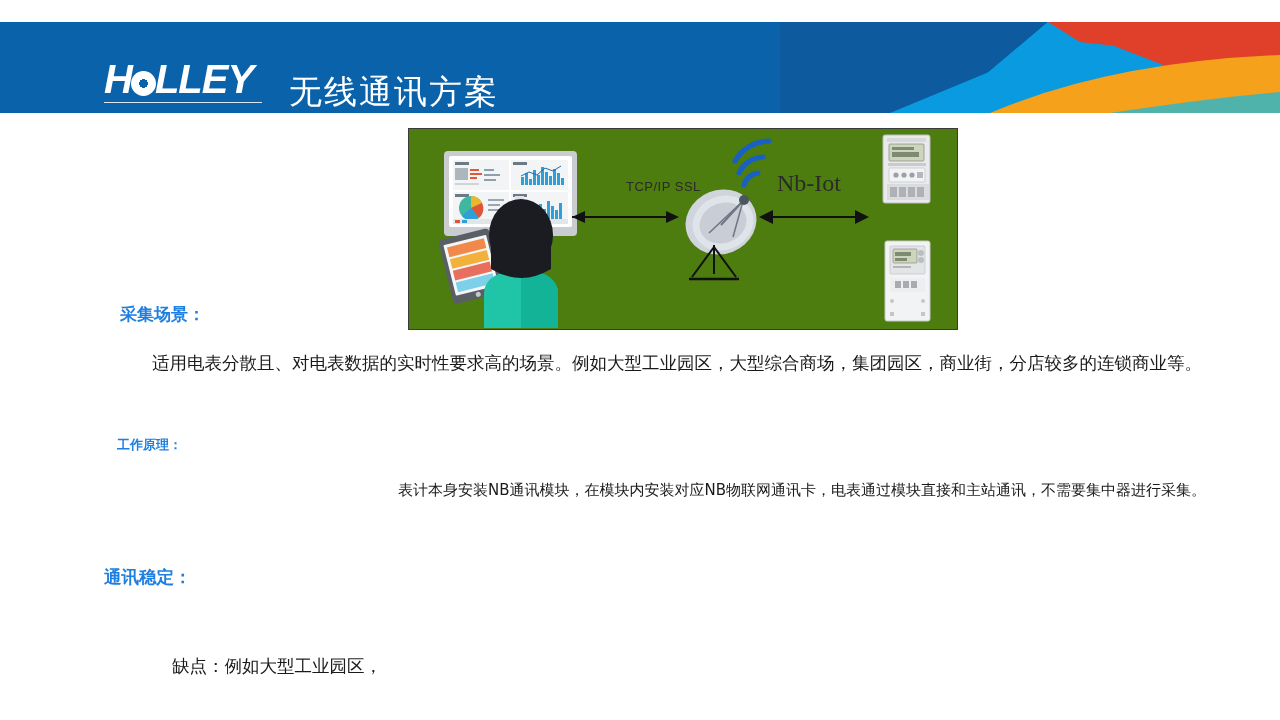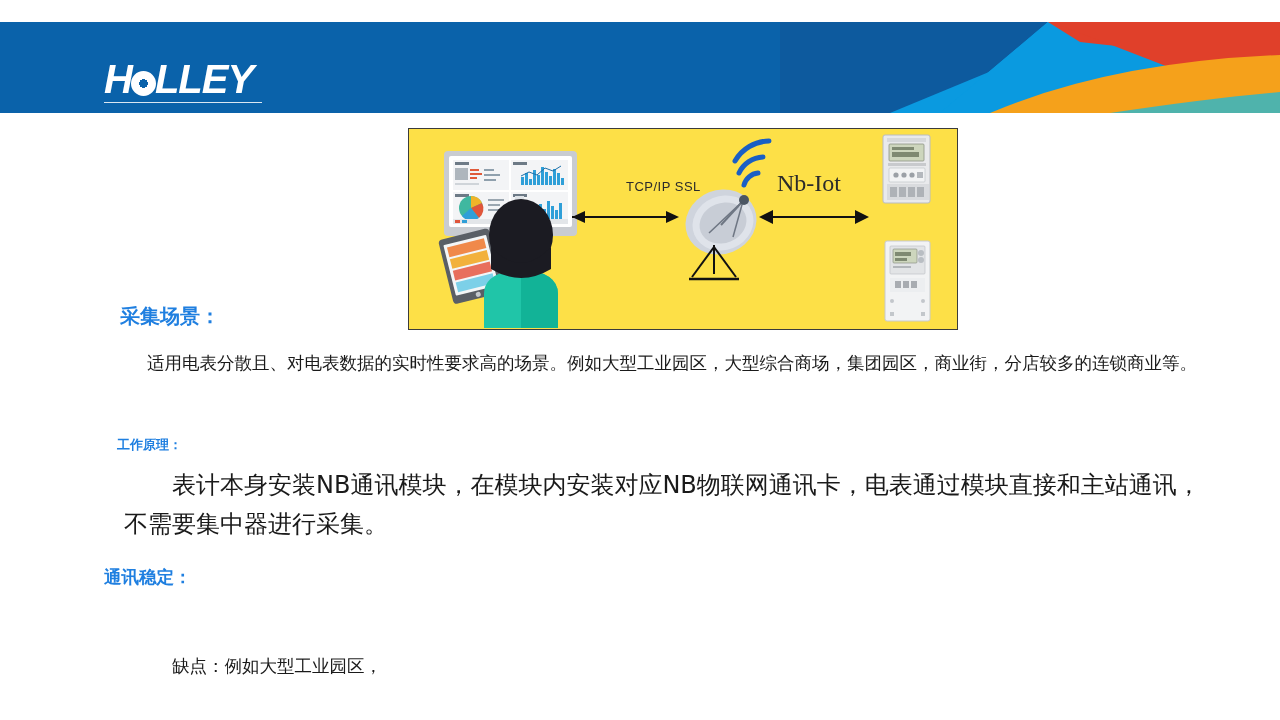--- a/index.html
+++ b/index.html
@@ -48,41 +48,42 @@
   .header-title{
     position:absolute;left:289px;top:48px;
     font-size:33px;color:#ffffff;letter-spacing:2px;
     font-family:"DejaVu Sans","Liberation Sans",sans-serif;
     white-space:nowrap;
   }
 
   
   .diagram-box{
     position:absolute;left:408px;top:128px;width:550px;height:202px;
-    border:1.5px solid #3b3b3b;background:#fde047;box-sizing:border-box;
+    border:1.5px solid #3b3b3b;background:#4d7c0f;box-sizing:border-box;
   }
   .diagram-box svg{display:block;}
 
   
   .section-head{
     position:absolute;color:#1f7fe0;font-weight:bold;
     font-family:"DejaVu Sans","Liberation Sans",sans-serif;
     white-space:nowrap;
   }
   .body-text{
     position:absolute;color:#1a1a1a;
     font-family:"DejaVu Sans","Liberation Sans",sans-serif;
     line-height:1.62;
-  }
-
-  #head-scene{left:120px;top:303px;font-size:20px;}
+    text-align:right;
+  }
+
+  #head-scene{left:120px;top:303px;font-size:17px;}
   #para-scene{left:112px;top:349px;width:1090px;font-size:17.5px;text-indent:2em;}
 
   #head-principle{left:117px;top:436px;font-size:13px;}
-  #para-principle{left:124px;top:466px;width:1082px;font-size:24px;text-indent:2em;}
+  #para-principle{left:124px;top:478px;width:1082px;font-size:15px;text-indent:2em;}
 
   #head-compare{left:104px;top:565px;font-size:17.5px;}
   #list-pros{left:172px;top:616px;font-size:17.5px;}
   #list-cons{left:172px;top:652px;font-size:17.5px;}
 </style>
 </head>
 <body>
 
 <div class="slide">
 
@@ -104,20 +105,21 @@
     </div>
 
     <div class="logo">
       <div class="logo-word"><span>H</span><span class="logo-o"></span><span>LLEY</span></div>
       <div class="logo-sub">
         <span class="lat">TECH</span>
         <span class="cjk">华立科技</span>
       </div>
     </div>
 
+    <div class="header-title">无线通讯方案</div>
   </div>
 
   <div class="diagram-box">
     <svg width="547" height="199" viewBox="0 0 547 199" xmlns="http://www.w3.org/2000/svg">
 
       <g>
 
         <rect x="35" y="22" width="133" height="85" rx="4" fill="#c9ccd1"></rect>
         <rect x="40" y="27" width="123" height="71" rx="2" fill="#ffffff"></rect>
 

